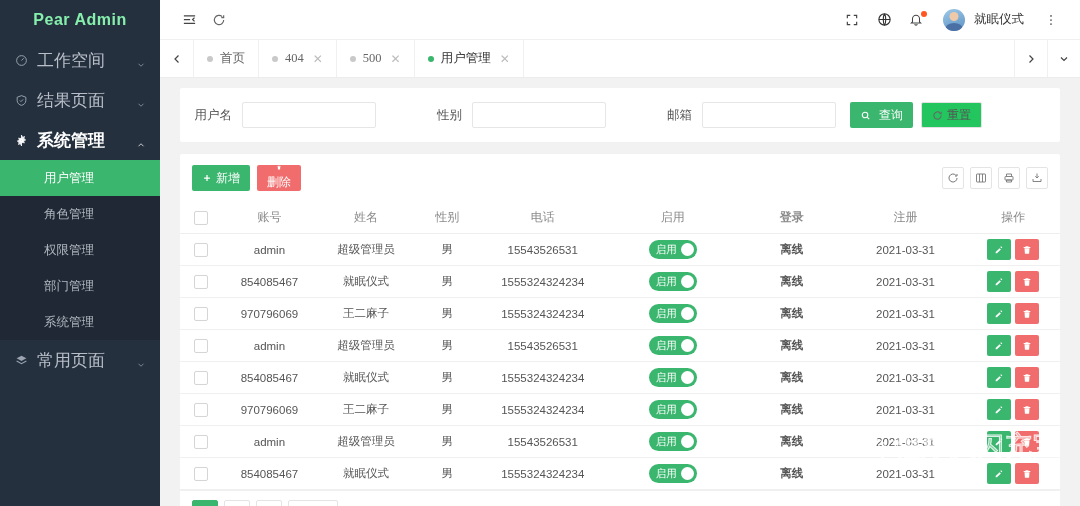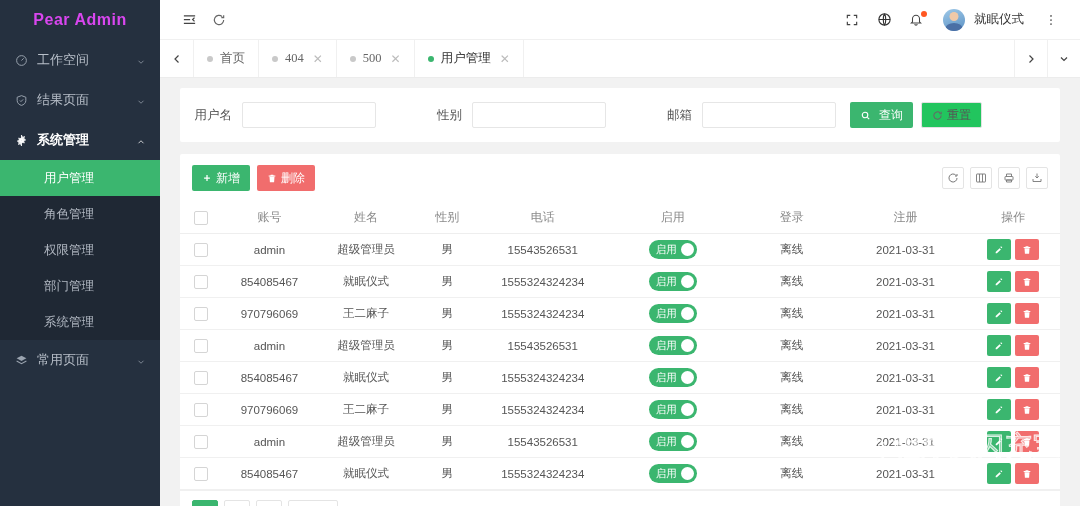--- a/index.html
+++ b/index.html
@@ -15,30 +15,30 @@
   .sidebar {
     width: 160px; height: 506px;
     background: #25303f;
     flex: 0 0 160px;
     overflow: hidden;
     position: relative;
   }
   .brand {
     height: 40px; line-height: 40px;
     text-align: center;
-    color: #d946ef;
+    color: #86efac;
     font-size: 16px; font-weight: bold;
     letter-spacing: .5px;
   }
   .nav-item {
     height: 40px;
     display: flex; align-items: center;
     padding: 0 14px;
     color: #b8bfc9;
-    font-size: 13px;
+    font-size: 17px;
     cursor: pointer;
     position: relative;
   }
   .nav-item.open { color: #ffffff; font-weight: bold; }
   .nav-icon {
     width: 14px; height: 14px;
     margin-right: 9px;
     display: inline-flex; align-items: center; justify-content: center;
     flex: 0 0 14px;
   }
@@ -183,21 +183,21 @@
   .btn {
     height: 26px;
     border: none; border-radius: 2px;
     font-size: 12px; color: #fff;
     padding: 0 10px;
     display: inline-flex; align-items: center; gap: 4px;
     cursor: pointer; white-space: nowrap;
     font-family: inherit;
   }
   .btn-green { background: #3bb66f; }
-  .btn-red { background: #f16d6d; }
+  .btn-red { background: #f16d6d; flex-direction: column; }
   .btn-plain {
     background: #22c55e; color: #555;
     border: 1px solid #e2e2e2;
   }
   .btn svg { display: block; }
 
   
   .table-card { padding: 0; }
   .tool-row {
     display: flex; align-items: center;
@@ -223,21 +223,21 @@
     font-size: 11.5px; color: #555;
     padding: 0; height: 32px; text-align: center;
     border-bottom: 1px solid #f0f0f0;
   }
   .col-check { width: 42px; }
   .col-acct  { width: 92px; }
   .col-name  { width: 98px; }
   .col-sex   { width: 62px; }
   .col-phone { width: 126px; }
   .col-on    { width: 130px; }
-  .col-login { width: 104px; }
+  .col-login { width: 104px; font-weight: bold; }
   .col-reg   { width: 120px; }
   .col-op    { width: 92px; }
 
   .cbox {
     width: 14px; height: 14px;
     border: 1px solid #d5d5d5; border-radius: 2px;
     background: #fff; display: inline-block; vertical-align: middle;
     cursor: pointer;
   }
   .toggle {

